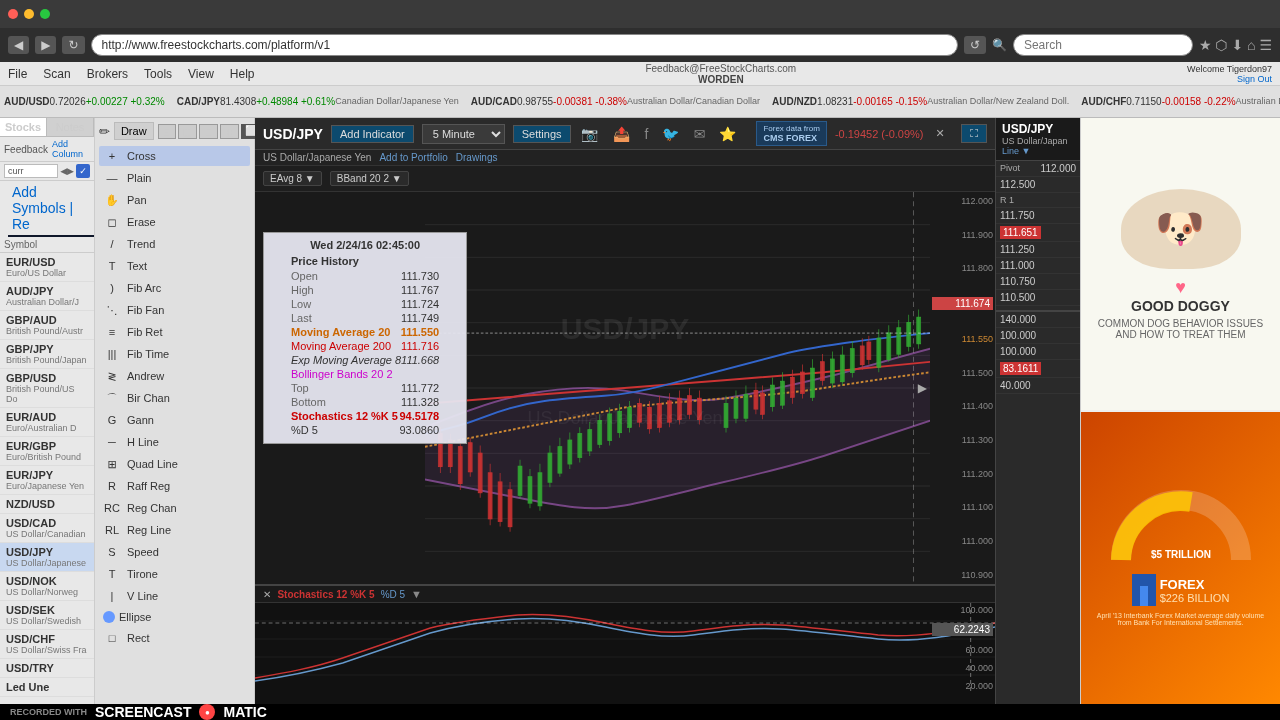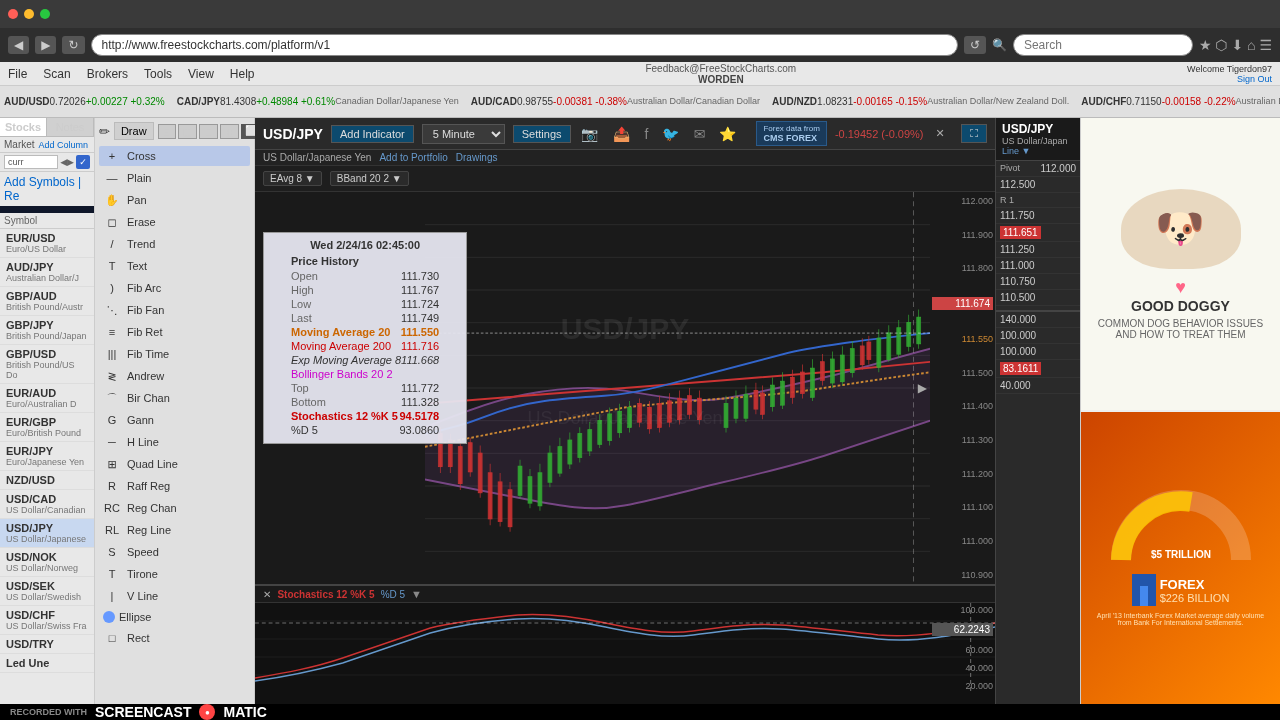--- a/index.html
+++ b/index.html
@@ -200,29 +200,29 @@
   </div>
 
   <div class="content">
 
     <div class="left-panel">
       <div class="tabs-row">
         <div class="tab-btn active">Stocks</div>
         <div class="tab-btn">Notes</div>
       </div>
       <div class="sort-row">
-        <span>Market</span>
+        <span>Feedback</span>
         <span class="add-col-btn">Add Column</span>
       </div>
       <div class="sort-row" style="gap:2px;">
         <span style="background:#fff;border:1px solid #bbb;padding:1px 3px;font-size:9px;flex:1;">curr</span>
         <span style="font-size:9px;color:#666;">◀▶</span>
         <span style="width:14px;height:14px;background:#3366cc;border-radius:2px;display:inline-flex;align-items:center;justify-content:center;color:#fff;font-size:9px;">✓</span>
       </div>
-      <div style="padding:3px 4px;font-size:12px;color:#0066cc;cursor:pointer;border-bottom:7px solid #0f172a;">Add Symbols | Re</div>
+      <div style="padding:3px 4px;font-size:14px;color:#0066cc;cursor:pointer;border-bottom:2px solid #0f172a;margin-left:8px;">Add Symbols | Re</div>
       <div class="symbol-header">Symbol</div>
       <div class="symbol-list">
         <div class="symbol-item">
           <div class="sym-name">EUR/USD</div>
           <div class="sym-desc">Euro/US Dollar</div>
         </div>
         <div class="symbol-item">
           <div class="sym-name">AUD/JPY</div>
           <div class="sym-desc">Australian Dollar/J</div>
         </div>

